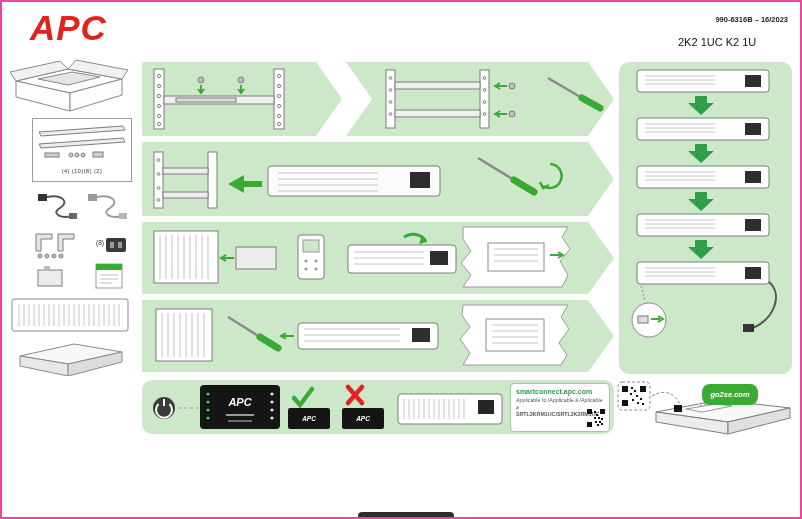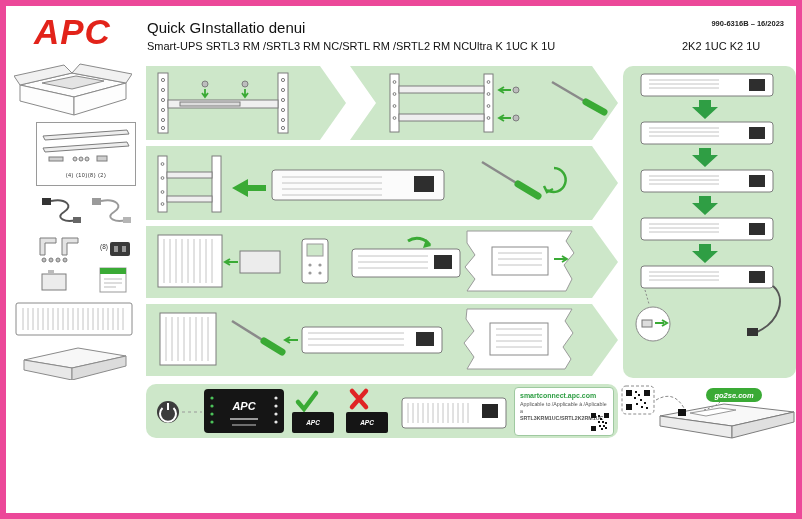--- a/index.html
+++ b/index.html
@@ -1,18 +1,18 @@
 <!DOCTYPE html>
 <html><head>
 <meta charset="utf-8">
 <style>
   * { margin:0; padding:0; box-sizing:border-box; }
   body { font-family:"Liberation Sans", sans-serif; background:#fff; }
   .page { position:relative; width:802px; height:519px; background:#fff;
-          border:6px solid #ec4899; overflow:hidden; }
+          border:2px solid #ec4899; overflow:hidden; }
   .abs { position:absolute; }
 
   
   .apc-logo { left:28px; top:8px; font-size:35px; line-height:1.05; font-weight:800;
               font-style:italic; color:#e2231a; letter-spacing:1px; }
   .doc-title { left:141px; top:13px; font-size:15px; color:#111; }
   .doc-subtitle { left:141px; top:34px; font-size:11px; color:#111; }
   .doc-subtitle-right { left:676px; top:34px; font-size:11px; color:#111; }
   .doc-number { right:12px; top:13px; font-size:7.5px; font-weight:bold; color:#222; }
 
@@ -27,40 +27,38 @@
   .arrow-notch { clip-path: polygon(0 0, calc(100% - 26px) 0, 100% 50%, calc(100% - 26px) 100%, 0 100%, 26px 50%); }
   .round-panel { background:#cde7c9; border-radius:10px; }
 
   
   .info-box { left:508px; top:381px; width:100px; height:49px; background:#fff;
               border:1px solid #9fc9a0; border-radius:4px; padding:4px 5px; }
   .info-url { color:#2f9e44; font-weight:bold; font-size:7px; margin-bottom:2px; }
   .info-line { font-size:5.3px; color:#555; line-height:1.35; }
   .info-qr { position:absolute; right:4px; bottom:4px; }
 
-  .go2se-pill { left:700px; top:382px; width:56px; height:14px; background:#3aaa35;
+  .go2se-pill { left:700px; top:382px; width:56px; height:21px; background:#3aaa35;
                 border-radius:8px; color:#fff; font-size:7.5px; font-weight:bold;
                 font-style:italic; display:flex; align-items:center; justify-content:center; }
 
   
   .schneider { left:662px; top:450px; width:130px; }
   .se-line1 { font-size:21px; font-weight:bold; color:#009e4d; letter-spacing:-.5px; }
   .se-line2 { font-size:13.5px; font-weight:bold; color:#009e4d; margin-left:36px; margin-top:-2px; }
 
   .binding-bar { left:356px; top:510px; width:96px; height:9px; background:#2d2d2d;
                  border-radius:4px 4px 0 0; }
 </style>
 </head>
 <body>
 
 <div class="page">
 
   <div class="abs apc-logo">APC</div>
-  <div class="abs doc-title">Quick GInstallatio denui</div>
-  <div class="abs doc-subtitle">Smart-UPS SRTL3 RM /SRTL3 RM NC/SRTL RM /SRTL2 RM NCUltra K 1UC K 1U</div>
   <div class="abs doc-subtitle-right">2K2 1UC K2 1U</div>
   <div class="abs doc-number">990-6316B – 16/2023</div>
 
   <svg class="abs" style="left:8px; top:55px;" width="118" height="56" viewBox="0 0 118 56">
     <g fill="#fdfdfd" stroke="#8a8a8a" stroke-linejoin="round">
       <polygon points="6,24 58,12 112,22 60,36"></polygon>
       <polygon points="6,24 6,40 60,54 60,36"></polygon>
       <polygon points="112,22 112,38 60,54 60,36"></polygon>
       <polygon points="6,24 0,15 50,4 58,12" fill="#f1f1f1"></polygon>
       <polygon points="112,22 118,13 66,3 58,12" fill="#f1f1f1"></polygon>

